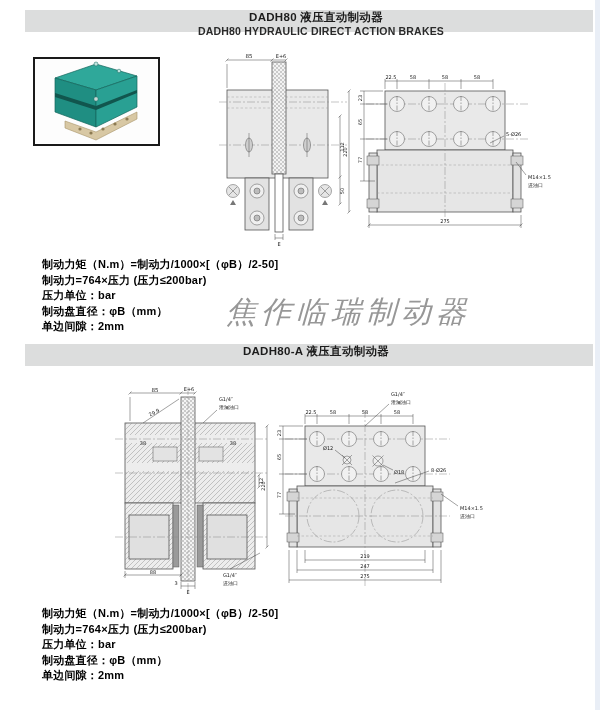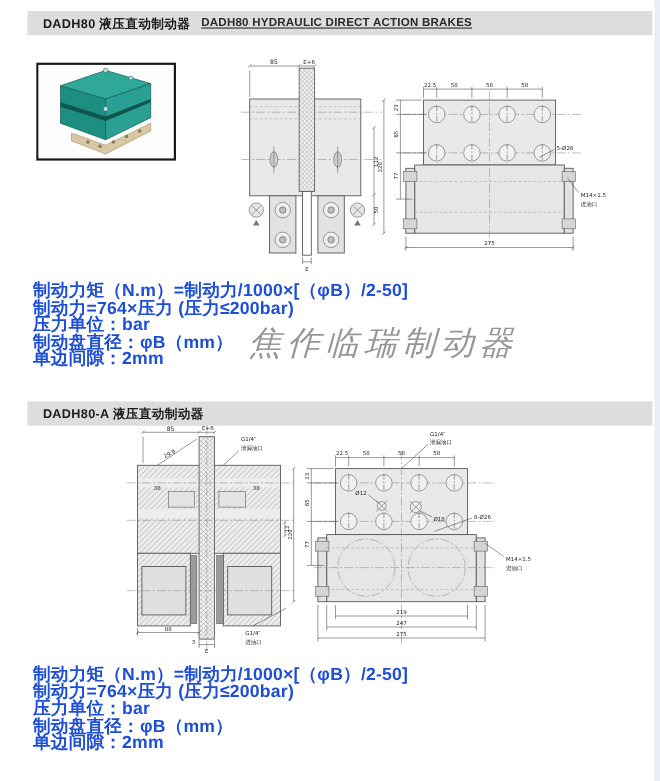--- a/index.html
+++ b/index.html
@@ -1,25 +1,25 @@
 <!DOCTYPE html>
 <html><head>
 <meta charset="utf-8">
 <style>
   html,body{margin:0;padding:0;background:#fff;}
   #page{position:relative;width:600px;height:710px;background:#fff;overflow:hidden;
         font-family:"Liberation Sans",sans-serif;}
   .edge-strip{position:absolute;right:0;top:0;width:5px;height:710px;background:#e9eef6;}
   .hbar{position:absolute;left:25px;width:568px;height:22px;background:#dcdddd;
-        display:flex;align-items:center;padding-left:14px;box-sizing:border-box;white-space:nowrap;}
+        display:flex;align-items:center;padding-left:14px;box-sizing:border-box;white-space:nowrap;flex-direction:column;}
   .hbar .zh{font-size:11.5px;font-weight:700;color:#1c1c1c;letter-spacing:.3px;}
-  .hbar .en{font-size:10.5px;font-weight:600;color:#2a2a2a;margin-left:10px;letter-spacing:.2px;text-decoration:underline;}
+  .hbar .en{font-size:10.5px;font-weight:600;color:#2a2a2a;margin-left:10px;letter-spacing:.2px;}
   .photo{position:absolute;left:33px;top:57px;width:127px;height:89px;background:#fff;
          border:2.5px solid #1a1a1a;box-sizing:border-box;}
-  .specs{position:absolute;left:30px;font-size:16px;font-weight:600;color:#1d4ed8;
+  .specs{position:absolute;left:42px;font-size:11px;font-weight:600;color:#000000;
          line-height:15.5px;letter-spacing:.2px;white-space:nowrap;}
   .watermark{position:absolute;left:226px;top:292px;font-family:"DejaVu Serif",serif;
          font-size:30px;color:rgba(125,125,125,.8);letter-spacing:5px;white-space:nowrap;
          font-style:italic;transform:skewX(-2deg);}
   .drawing{position:absolute;}
   svg text{font-family:"DejaVu Sans",sans-serif;font-size:6px;fill:#222;}
   svg text.t5{font-size:5px;}
   svg text.t55{font-size:5.5px;}
   .cl{stroke:#8a8a8a;stroke-width:.5;stroke-dasharray:8 2 2 2;fill:none;}
   .hid{stroke:#9a9a9a;stroke-width:.45;stroke-dasharray:2.5 2;fill:none;}
@@ -165,21 +165,21 @@
   <div class="specs" style="top:257px;">
     <div>制动力矩（N.m）=制动力/1000×[（φB）/2-50]</div>
     <div>制动力=764×压力 (压力≤200bar)</div>
     <div>压力单位：bar</div>
     <div>制动盘直径：φB（mm）</div>
     <div>单边间隙：2mm</div>
   </div>
 
   <div class="watermark">焦作临瑞制动器</div>
 
-  <div class="hbar" style="top:365px;">
+  <div class="hbar" style="top:344px;">
     <span class="zh">DADH80-A 液压直动制动器</span>
   </div>
 
   <div class="drawing" style="left:115px;top:385px;">
     <svg viewBox="0 0 152 212" width="152" height="212">
       <defs>
         <pattern id="xh2" width="4" height="4" patternUnits="userSpaceOnUse">
           <path d="M0,4 L4,0 M0,0 L4,4" stroke="#8a8a8a" stroke-width="0.4"></path>
         </pattern>
         <pattern id="dh2" width="5" height="5" patternUnits="userSpaceOnUse">

